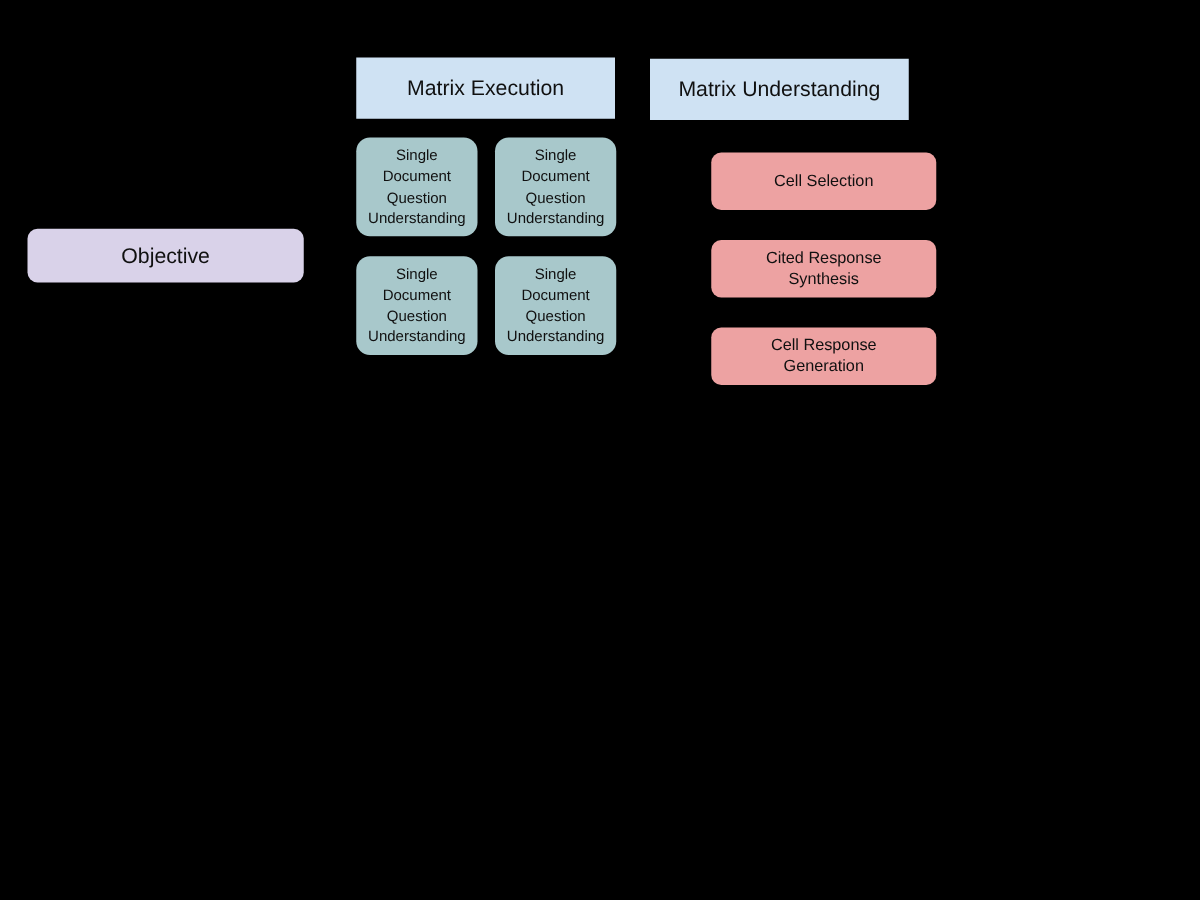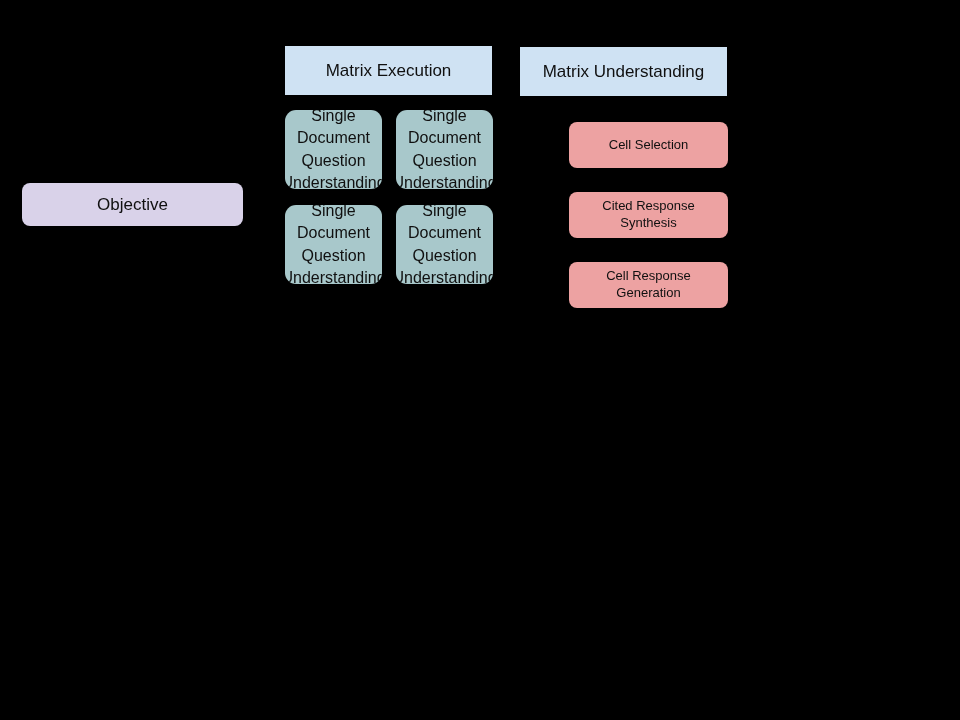--- a/index.html
+++ b/index.html
@@ -57,32 +57,32 @@
   }
   .hdr-exec      { left: 285px; top: 46px; }
   .hdr-understand{ left: 520px; top: 47px; }
 
   
   .node-teal {
     width: 97px;
     height: 79px;
     background: #a8c8cb;
     border-radius: 11px;
-    font-size: 16px;
+    font-size: 12px;
     line-height: 1.38;
   }
   .teal-c0 { left: 285px; }
   .teal-c1 { left: 396px; }
   .teal-r0 { top: 110px; }
   .teal-r1 { top: 205px; }
 
   
   .node-pink {
     left: 569px;
-    width: 159px;
+    width: 180px;
     height: 46px;
     background: #eda2a2;
     border-radius: 8px;
     font-size: 13px;
     line-height: 1.3;
   }
   .pink-0 { top: 122px; }
   .pink-1 { top: 192px; }
   .pink-2 { top: 262px; }
 </style>

